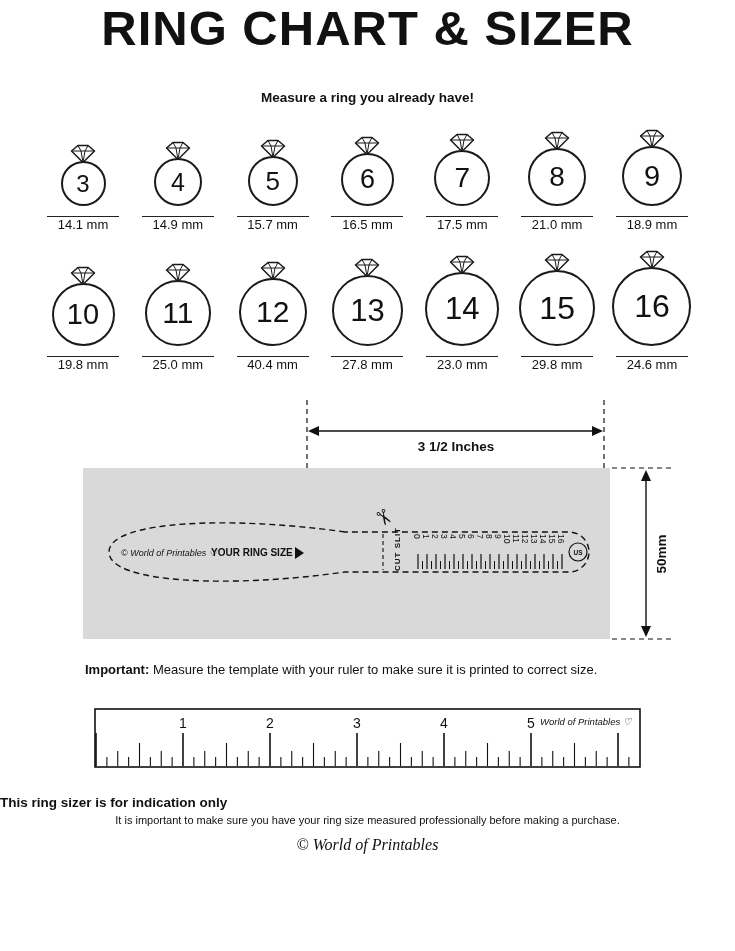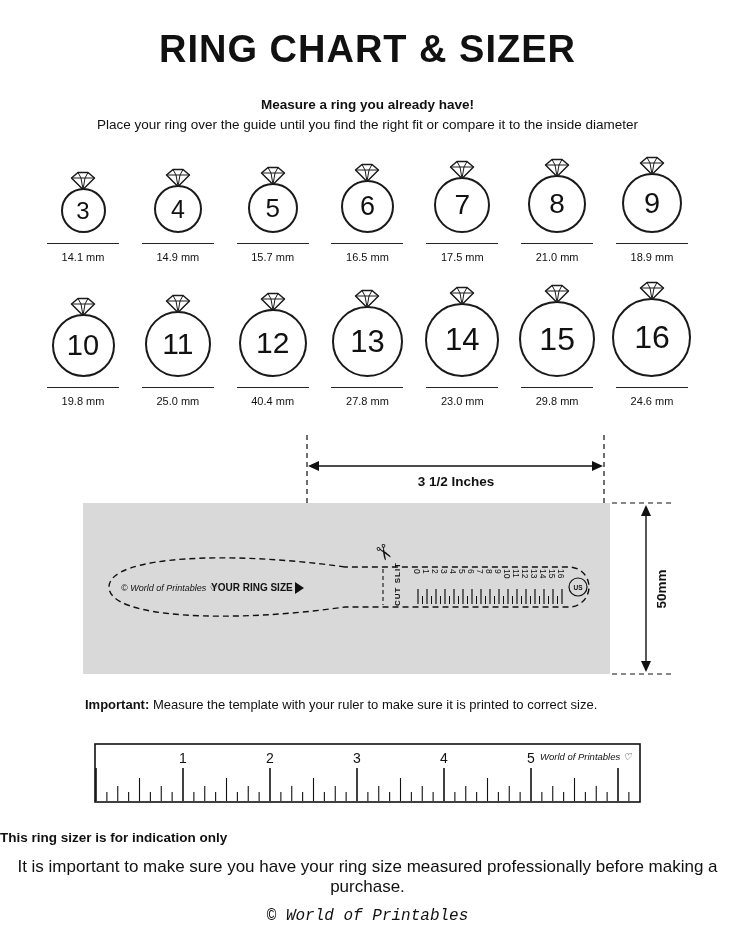--- a/index.html
+++ b/index.html
@@ -1,52 +1,51 @@
 <!DOCTYPE html>
 <html><head>
 <meta charset="utf-8">
 <style>
   *{margin:0;padding:0;box-sizing:border-box}
   html,body{background:#fff}
   body{width:735px;height:951px;font-family:"Liberation Sans",sans-serif;color:#111;overflow:hidden}
-  .title{text-align:center;font-size:38px;font-weight:bold;letter-spacing:1px;padding-top:28px}
-  .sub-bold{text-align:center;font-size:13.5px;font-weight:bold;margin-top:26px}
+  .title{text-align:center;font-size:49px;font-weight:bold;letter-spacing:1px;}
+  .sub-bold{text-align:center;font-size:13.5px;font-weight:bold;margin-top:34px}
   .sub{text-align:center;font-size:13.5px;margin-top:5px}
   .ring-row{display:flex;justify-content:space-between;padding:0 38px;margin-top:24px;align-items:flex-end}
   .ring-col{display:flex;flex-direction:column;align-items:center;width:90px}
   .gem{margin-bottom:-3px;display:block}
   .circle{border:2px solid #1a1a1a;border-radius:50%;display:flex;align-items:center;justify-content:center;background:#fff;font-weight:400}
   .ring-line{width:72px;border-top:1.5px solid #222;margin-top:10px}
-  .ring-mm{font-size:11px;margin-top:7px;white-space:nowrap}
+  .ring-mm{font-size:13px;white-space:nowrap}
   .sizer-svg{display:block;margin-top:26px}
   .important{font-size:13px;margin:12px 16px 0 85px}
   .ruler-svg{display:block;margin-top:26px}
   .footer-bold{font-size:13.5px;font-weight:bold;margin-top:18px}
-  .footer-text{text-align:center;font-size:17px;margin-top:12px}
-  .footer-brand{text-align:center;font-size:16px;margin-top:10px;font-family:Liberation Mono, monospace;font-style:italic}
+  .footer-text{text-align:center;font-size:11px;margin-top:4px}
+  .footer-brand{text-align:center;font-size:16px;margin-top:10px;font-family:Liberation Serif, serif;font-style:italic}
   svg text{font-family:"Liberation Sans",sans-serif;fill:#111}
   svg polygon{fill:#111}
 </style>
 </head>
 <body>
 
 <svg width="0" height="0" style="position:absolute" aria-hidden="true">
   <defs>
     <g id="gem-shape">
       <path d="M1.5,7 L8,1.5 L18,1.5 L24.5,7 L13,18.5 Z" fill="#fff" stroke="#1a1a1a" stroke-width="1.5" stroke-linejoin="round"></path>
       <path d="M1.5,7 H24.5 M8,1.5 L11,7 M18,1.5 L15,7 M11,7 L13,18.5 M15,7 L13,18.5" fill="none" stroke="#1a1a1a" stroke-width="1"></path>
     </g>
   </defs>
 </svg>
 
 <div class="page">
 
   <h1 class="title">RING CHART &amp; SIZER</h1>
   <p class="sub-bold">Measure a ring you already have!</p>
-  <p class="sub">Place your ring over the guide until you find the right fit or compare it to the inside diameter</p>
 
   <div class="ring-row">
     <div class="ring-col">
       <svg class="gem" width="26" height="20" viewBox="0 0 26 20">
           <use href="#gem-shape"></use>
         </svg>
       <div class="circle" style="width:45px;height:45px;font-size:24px">
           <span>3</span>
         </div>
       <div class="ring-line"></div>

